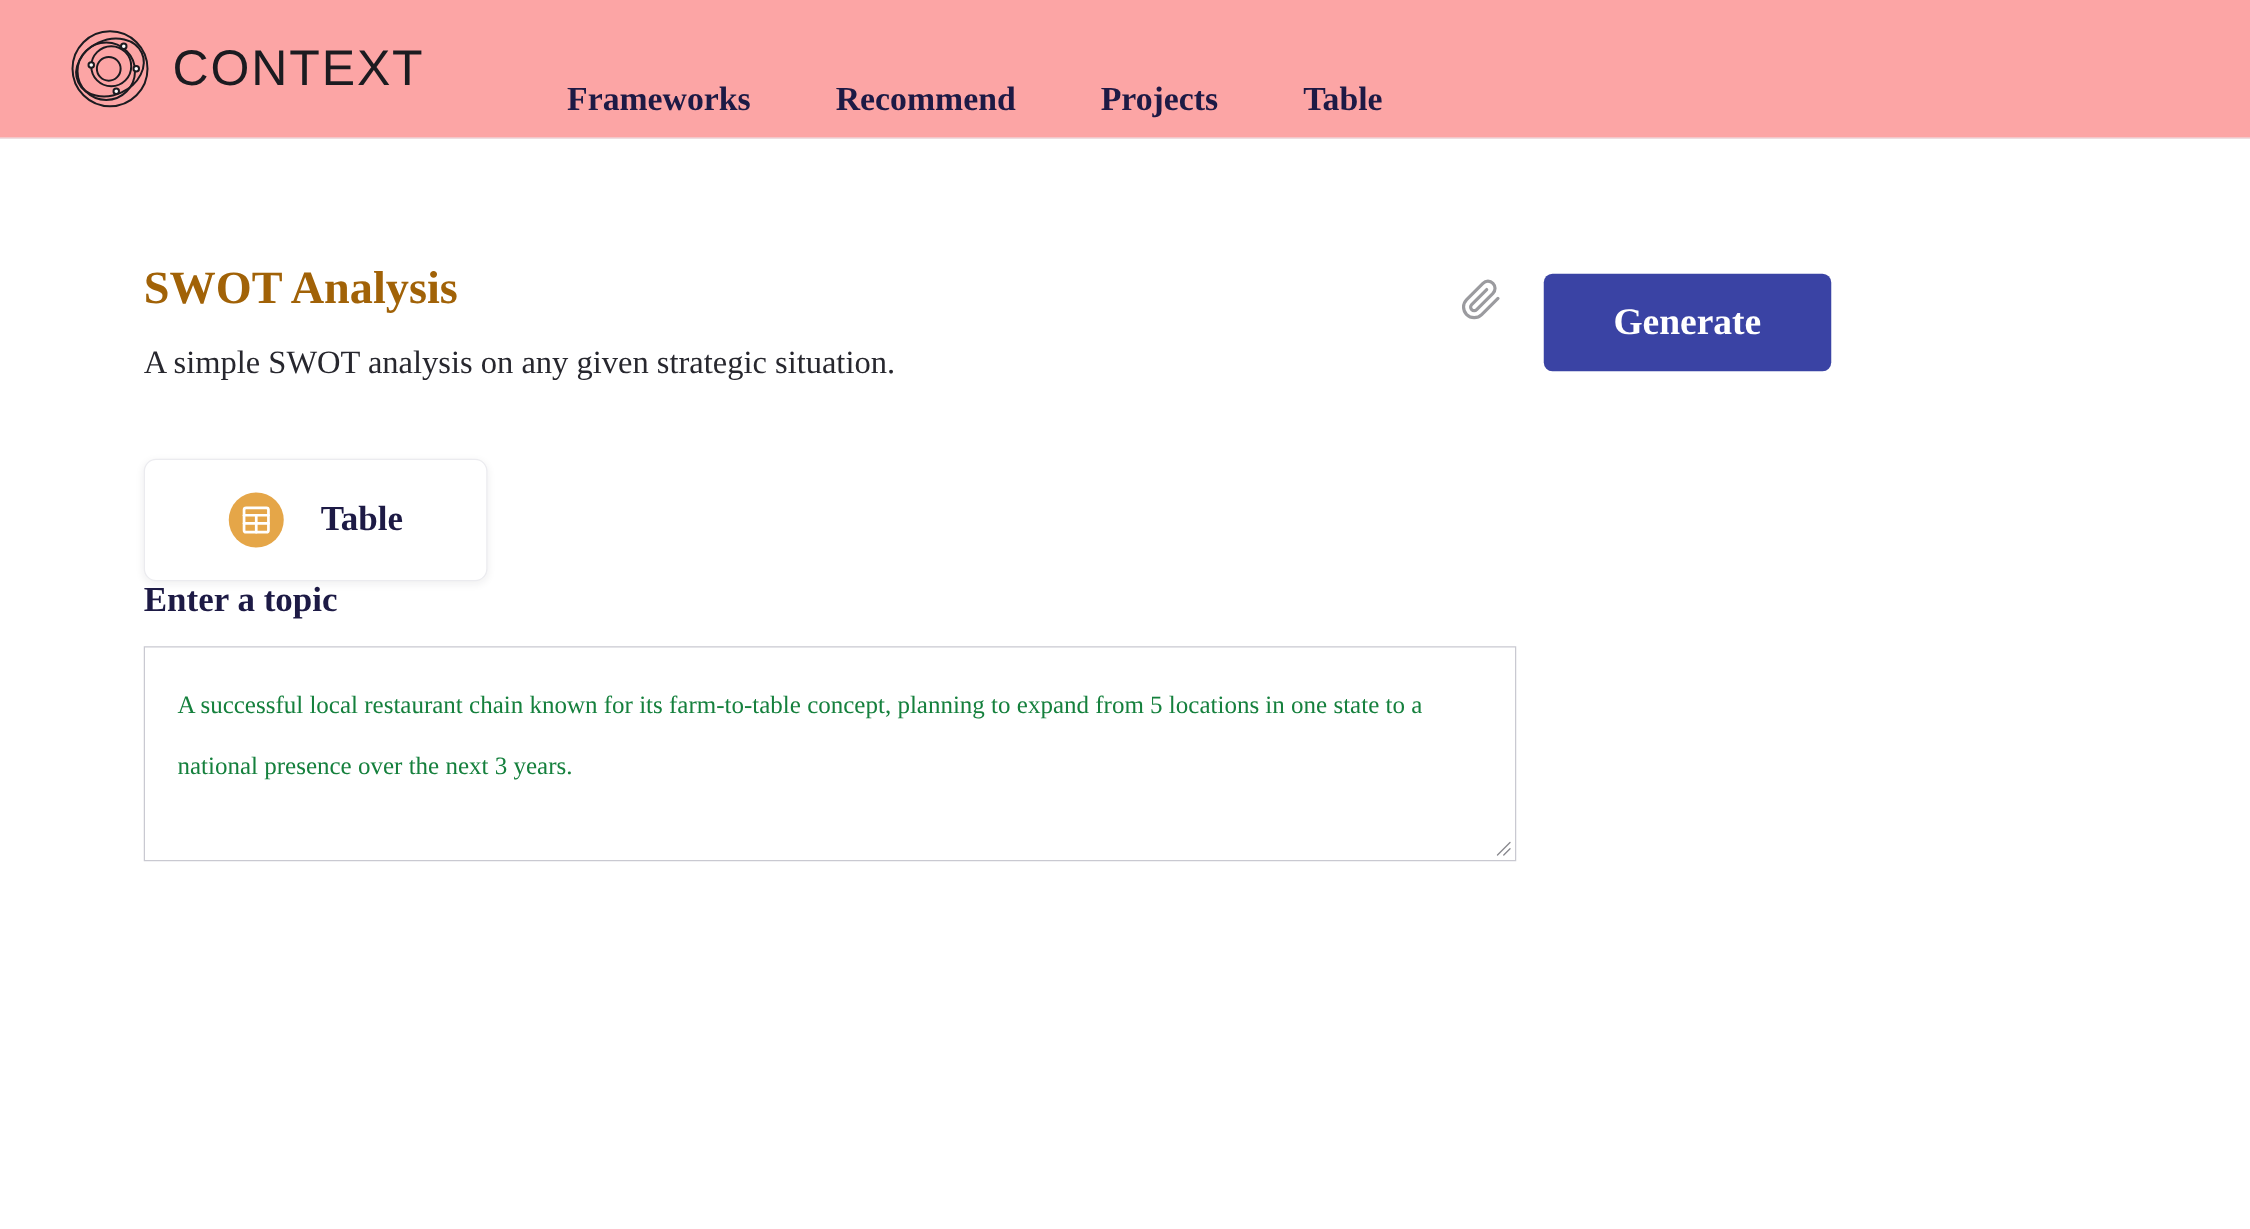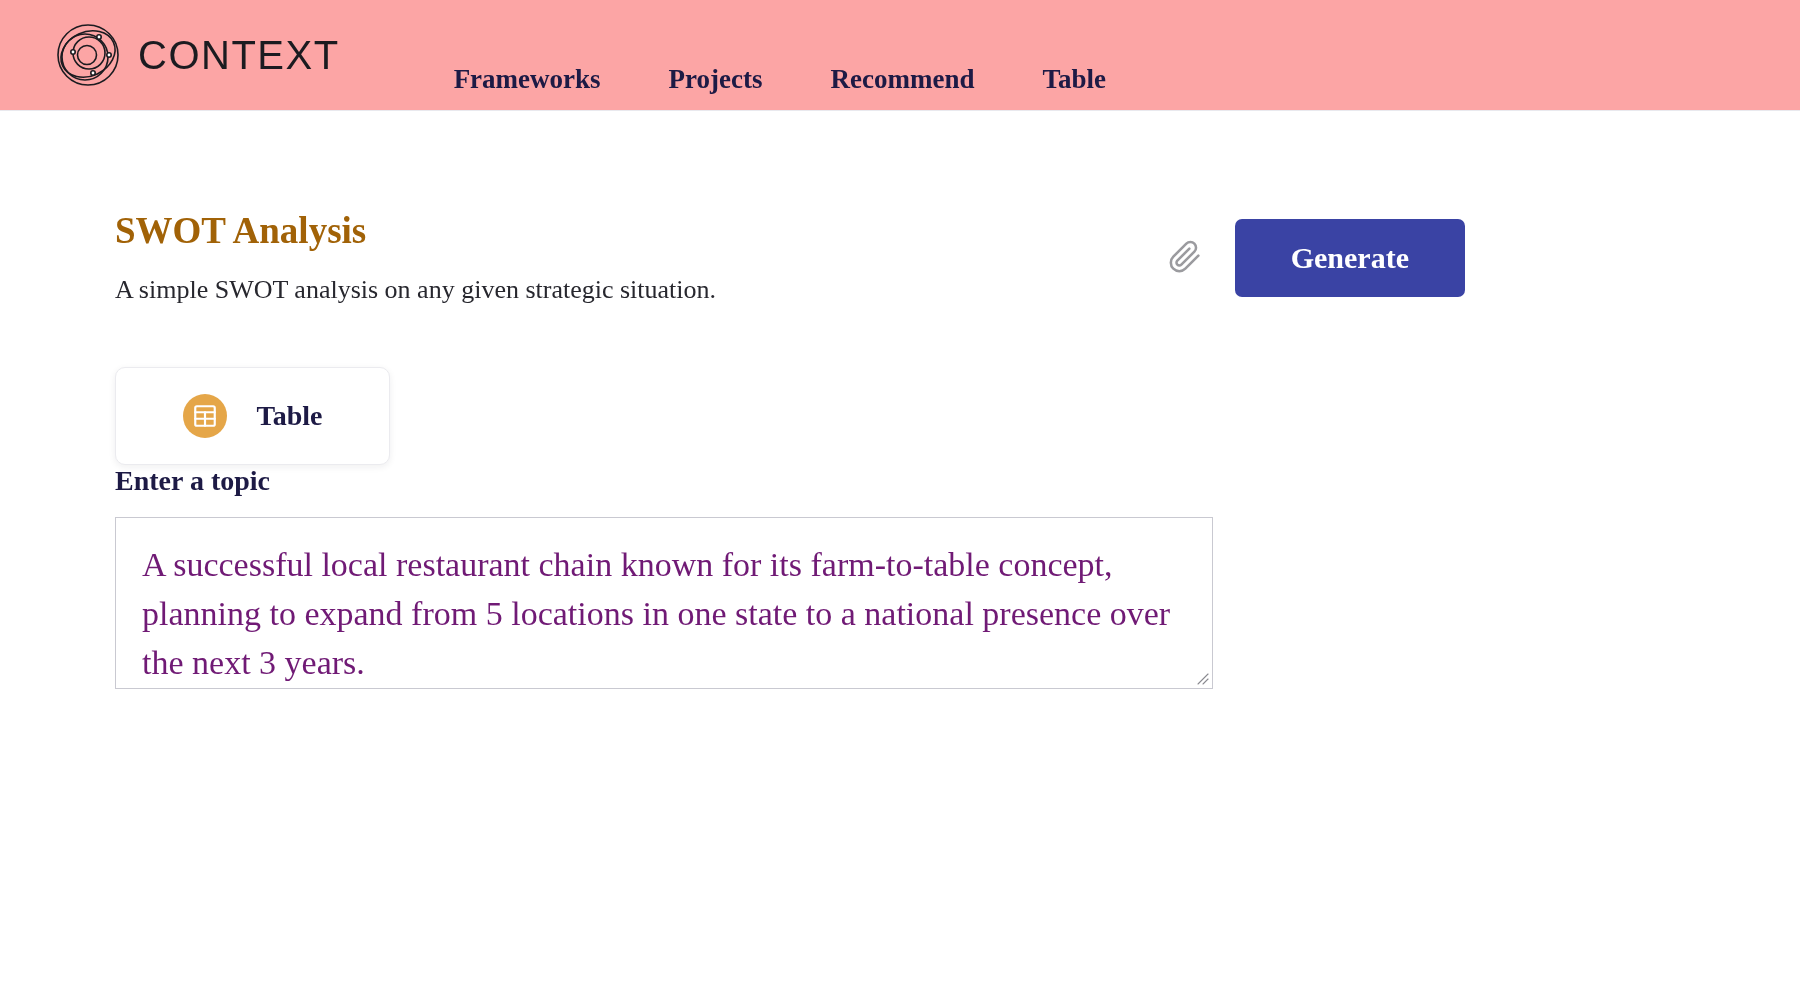--- a/index.html
+++ b/index.html
@@ -87,21 +87,20 @@
   }
   .page-subtitle {
     font-size: 26px;
     color: #27272e;
     margin: 22px 0 0 0;
     line-height: 1.2;
   }
 
   .actions {
     display: flex;
-    align-items: center;
     gap: 28px;
     margin-right: 335px;
     margin-top: 8px;
   }
   .clip-btn {
     width: 44px;
     height: 44px;
     display: flex;
     align-items: center;
     justify-content: center;
@@ -172,23 +171,23 @@
   .topic-box {
     position: relative;
     width: 1098px;
     height: 172px;
     border: 1px solid #c9c9d1;
     background: #ffffff;
     box-sizing: border-box;
     padding: 22px 26px;
   }
   .topic-text {
-    font-size: 34px;
+    font-size: 20px;
     line-height: 49px;
-    color: #701a75;
+    color: #15803d;
     white-space: pre-wrap;
     margin: 0;
   }
   .resize-grip {
     position: absolute;
     right: 3px;
     bottom: 3px;
     width: 16px;
     height: 16px;
     pointer-events: none;
@@ -215,22 +214,22 @@
           <circle cx="61" cy="40" r="2.2"></circle>
           <circle cx="45" cy="58" r="2.2"></circle>
         </g>
       </svg>
     </span>
     <span class="brand-name">CONTEXT</span>
   </div>
 
   <nav class="nav">
     <div class="nav-item">Frameworks</div>
+    <div class="nav-item">Recommend</div>
     <div class="nav-item">Projects</div>
-    <div class="nav-item">Recommend</div>
     <div class="nav-item">Table</div>
   </nav>
 </div>
 
 <div class="main">
 
   <div class="title-row">
     <div class="title-block">
       <h1 class="page-title">SWOT Analysis</h1>
       <p class="page-subtitle">A simple SWOT analysis on any given strategic situation.</p>

